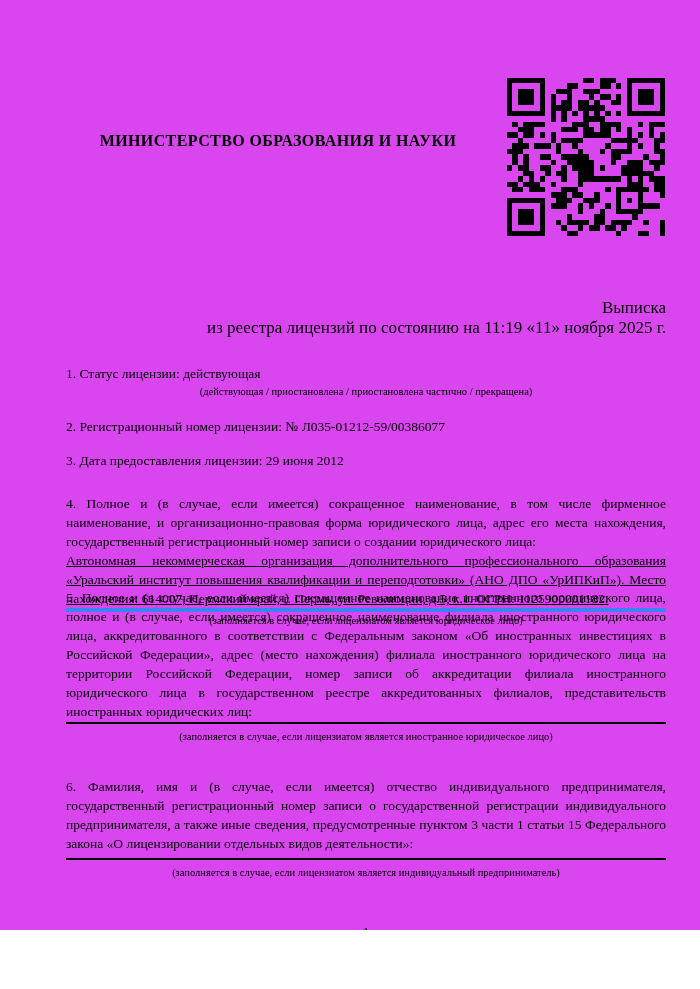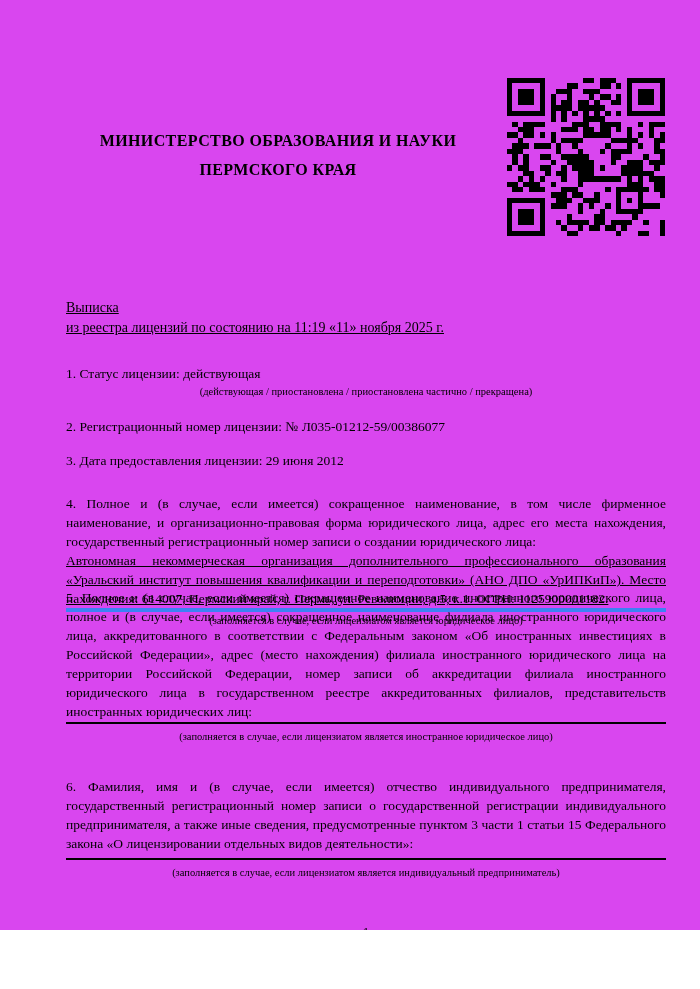--- a/index.html
+++ b/index.html
@@ -35,24 +35,23 @@
     left: 507px;
     top: 78px;
     width: 158px;
     height: 158px;
   }
   .doc-title {
     position: absolute;
     left: 66px;
     top: 298px;
     width: 600px;
-    text-align: left;
-    font-size: 14px;
+    text-align: right;
+    font-size: 17px;
     line-height: 20px;
-    text-decoration: underline;
   }
   .field {
     position: absolute;
     left: 66px;
     width: 600px;
     font-size: 13.5px;
     line-height: 19px;
   }
   .just { text-align: justify; }
   .note {
@@ -91,21 +90,20 @@
     line-height: 16px;
   }
 </style>
 </head>
 <body>
 
 <div class="page">
 
   <div class="ministry">
     <div class="ministry-line">МИНИСТЕРСТВО ОБРАЗОВАНИЯ И НАУКИ</div>
-    <div class="ministry-line">ПЕРМСКОГО КРАЯ</div>
   </div>
 
   <div class="qr-box" id="qr-box"><svg xmlns="http://www.w3.org/2000/svg" viewBox="0 0 29 29" width="158" height="158" shape-rendering="crispEdges" fill="#000000">
         <rect x="0" y="0" width="1" height="1"></rect>
         <rect x="1" y="0" width="1" height="1"></rect>
         <rect x="2" y="0" width="1" height="1"></rect>
         <rect x="3" y="0" width="1" height="1"></rect>
         <rect x="4" y="0" width="1" height="1"></rect>
         <rect x="5" y="0" width="1" height="1"></rect>
         <rect x="6" y="0" width="1" height="1"></rect>

